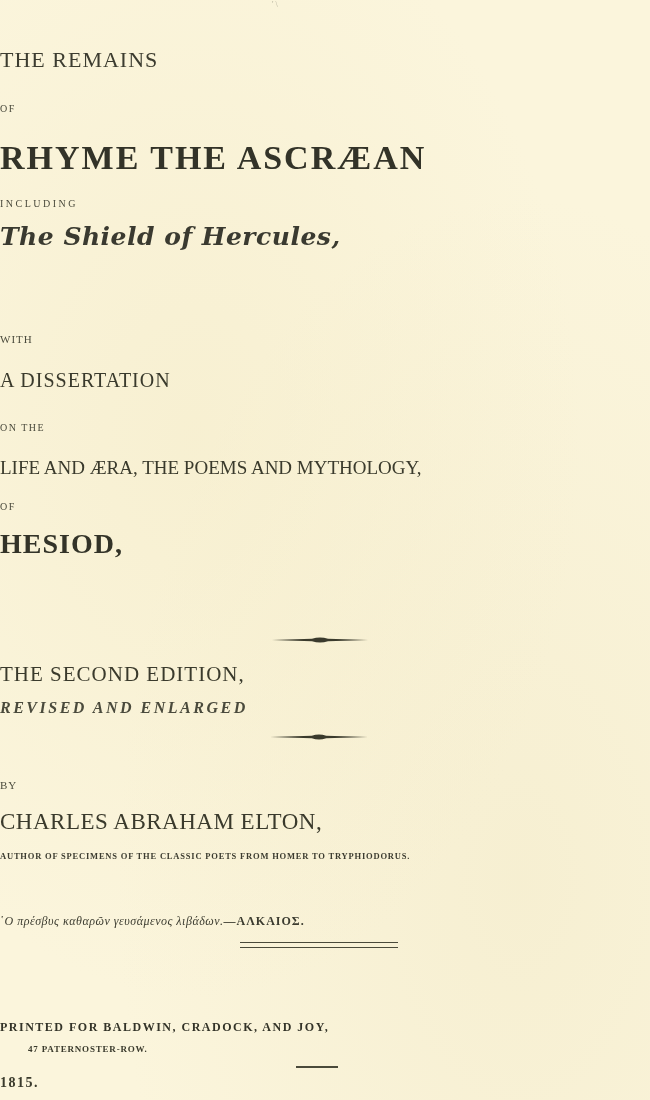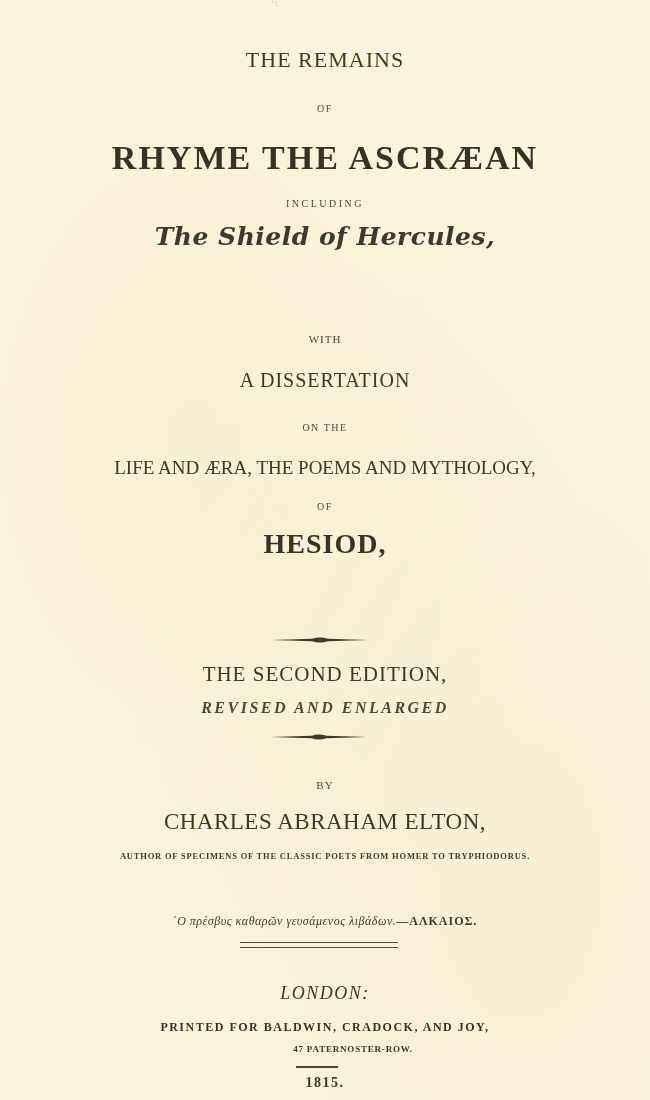--- a/index.html
+++ b/index.html
@@ -20,21 +20,20 @@
       inset: 0;
       background:
         radial-gradient(ellipse at 30% 40%, rgba(240,230,190,0.35), rgba(0,0,0,0) 60%),
         radial-gradient(ellipse at 80% 80%, rgba(235,225,185,0.3), rgba(0,0,0,0) 55%),
         #fbf5dc;
     }
     .line {
       position: absolute;
       left: 0;
       width: 650px;
-      text-align: center;
       white-space: nowrap;
       line-height: 1;
     }
     .smallcaps-tiny {
       font-size: 10px;
       letter-spacing: 1.5px;
       color: #4a4a3c;
     }
     .italic-bold {
       font-style: italic;
@@ -126,21 +125,20 @@
   <div class="line" style="top:810px; font-size:23px; letter-spacing:0.5px;">CHARLES ABRAHAM ELTON,</div>
 
   <div class="line" style="top:852px; font-size:8.5px; font-weight:bold; letter-spacing:0.8px; color:#3c3c30;">AUTHOR OF SPECIMENS OF THE CLASSIC POETS FROM HOMER TO TRYPHIODORUS.</div>
 
   <div class="line" style="top:915px; font-size:12px; color:#3c3c30;">
     <span style="font-style:italic; letter-spacing:0.5px;">῾Ο πρέσβυς καθαρῶν γευσάμενος λιβάδων.</span><span style="font-weight:bold; letter-spacing:1px;">—ΑΛΚΑΙΟΣ.</span>
   </div>
 
   <div class="rule-double" style="top:942px;"></div>
 
-  <div class="line" style="top:984px; font-size:18px; font-style:italic; letter-spacing:1.5px;">LONDON:</div>
 
   <div class="line" style="top:1021px; font-size:12px; font-weight:bold; letter-spacing:1.5px; color:#333328;">PRINTED FOR BALDWIN, CRADOCK, AND JOY,</div>
 
   <div class="line" style="top:1045px; font-size:9px; font-weight:bold; letter-spacing:0.8px;padding-left:28px;">47 PATERNOSTER-ROW.</div>
 
   <div class="rule-short" style="top:1066px;"></div>
 
   <div class="line" style="top:1076px; font-size:14px; font-weight:bold; letter-spacing:1.5px;">1815.</div>
 
 </div>

